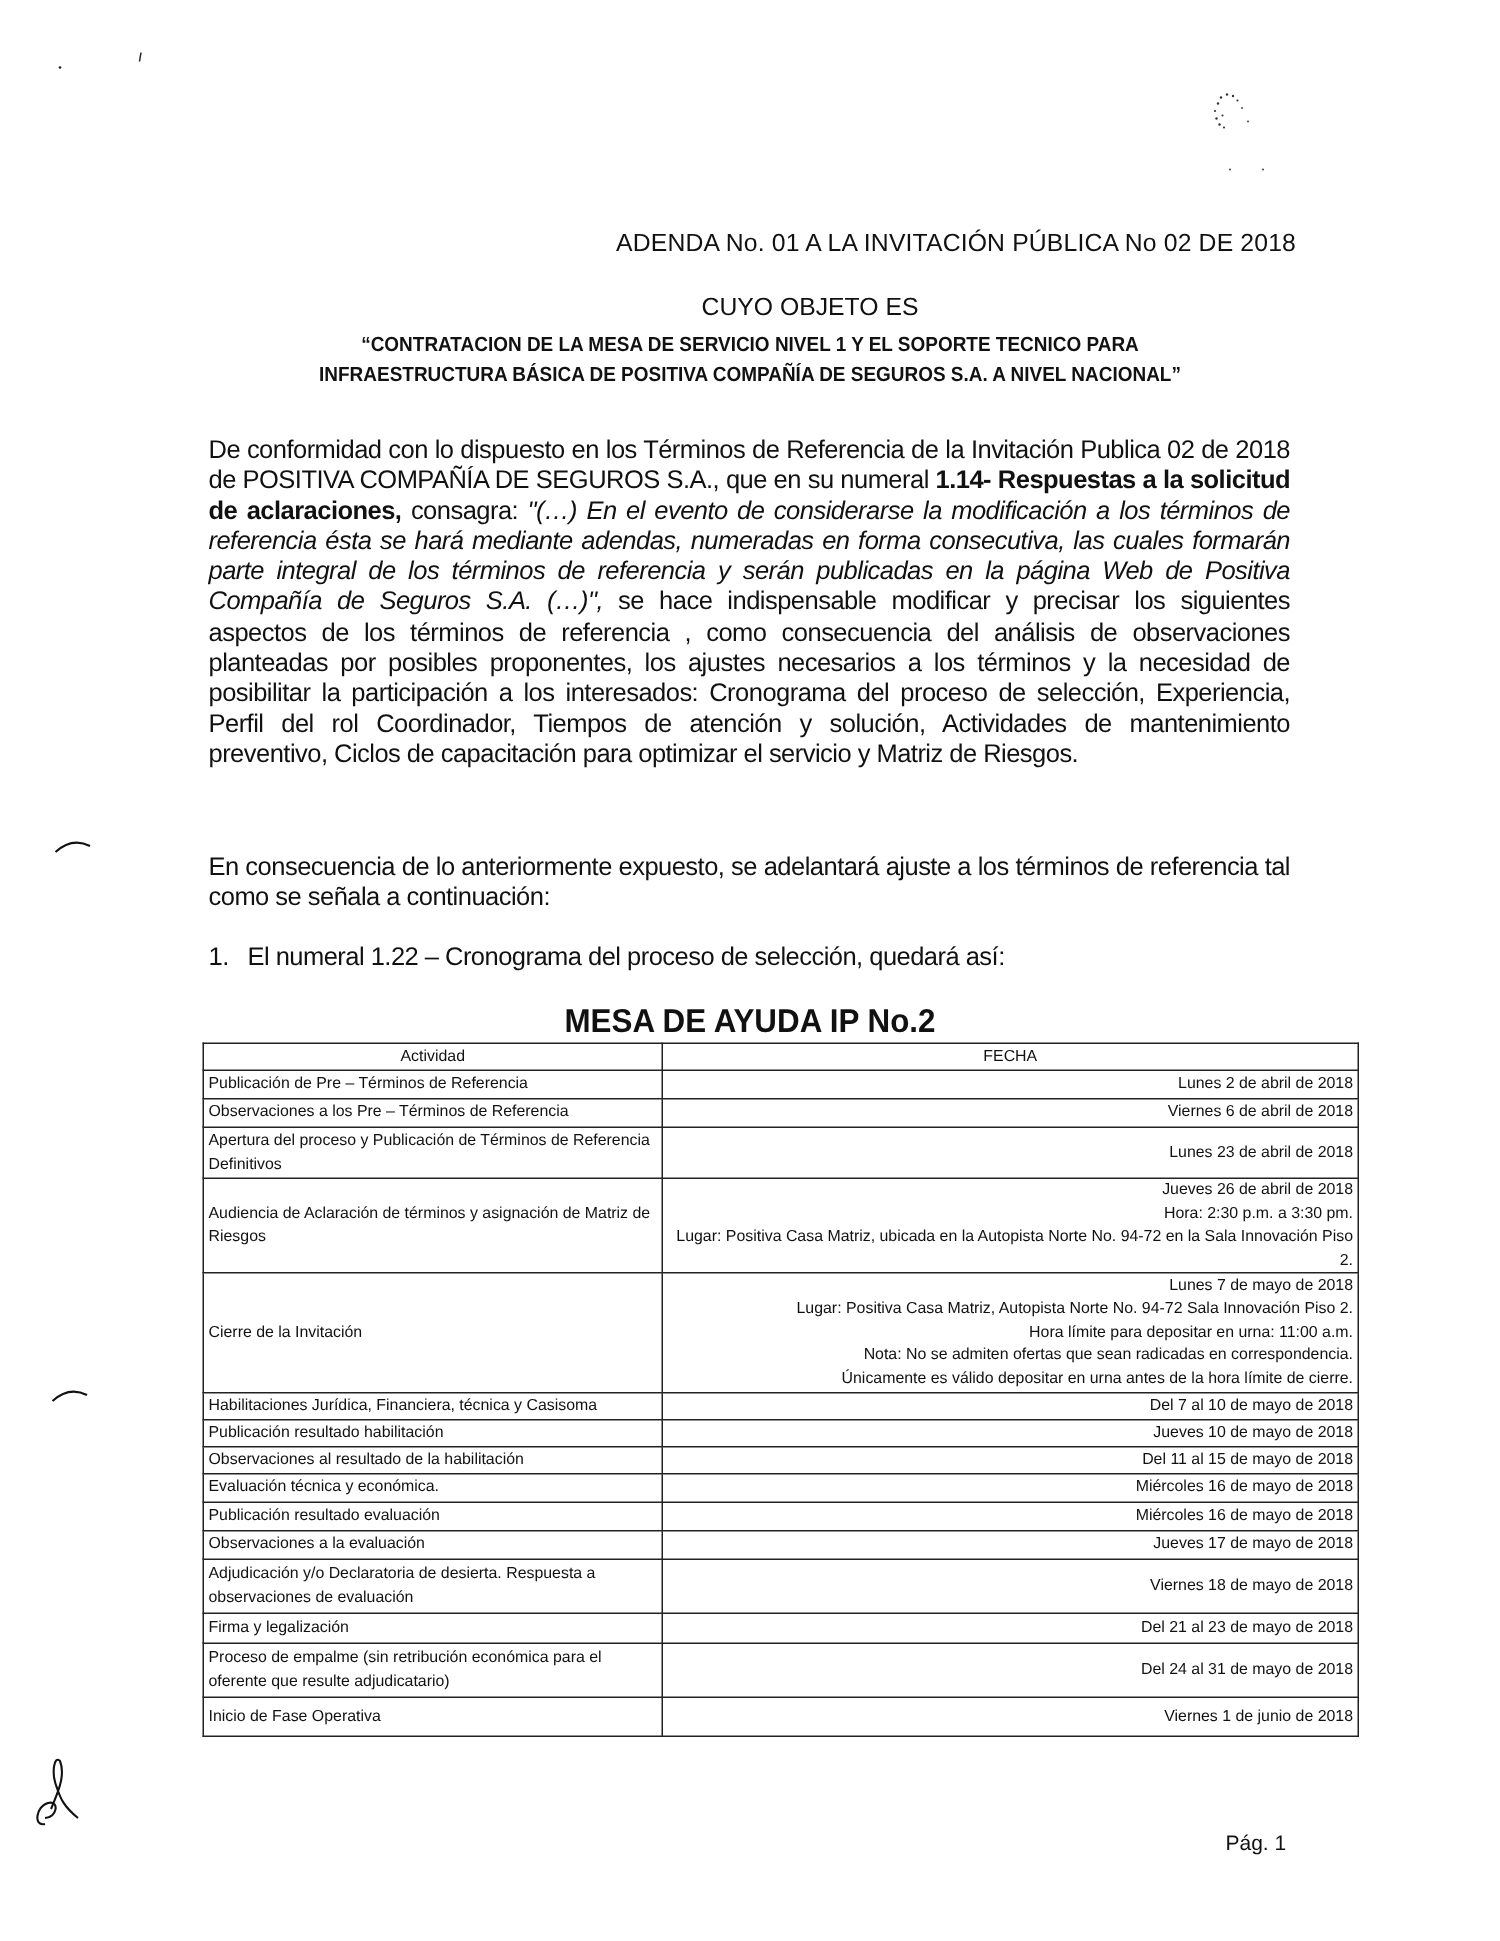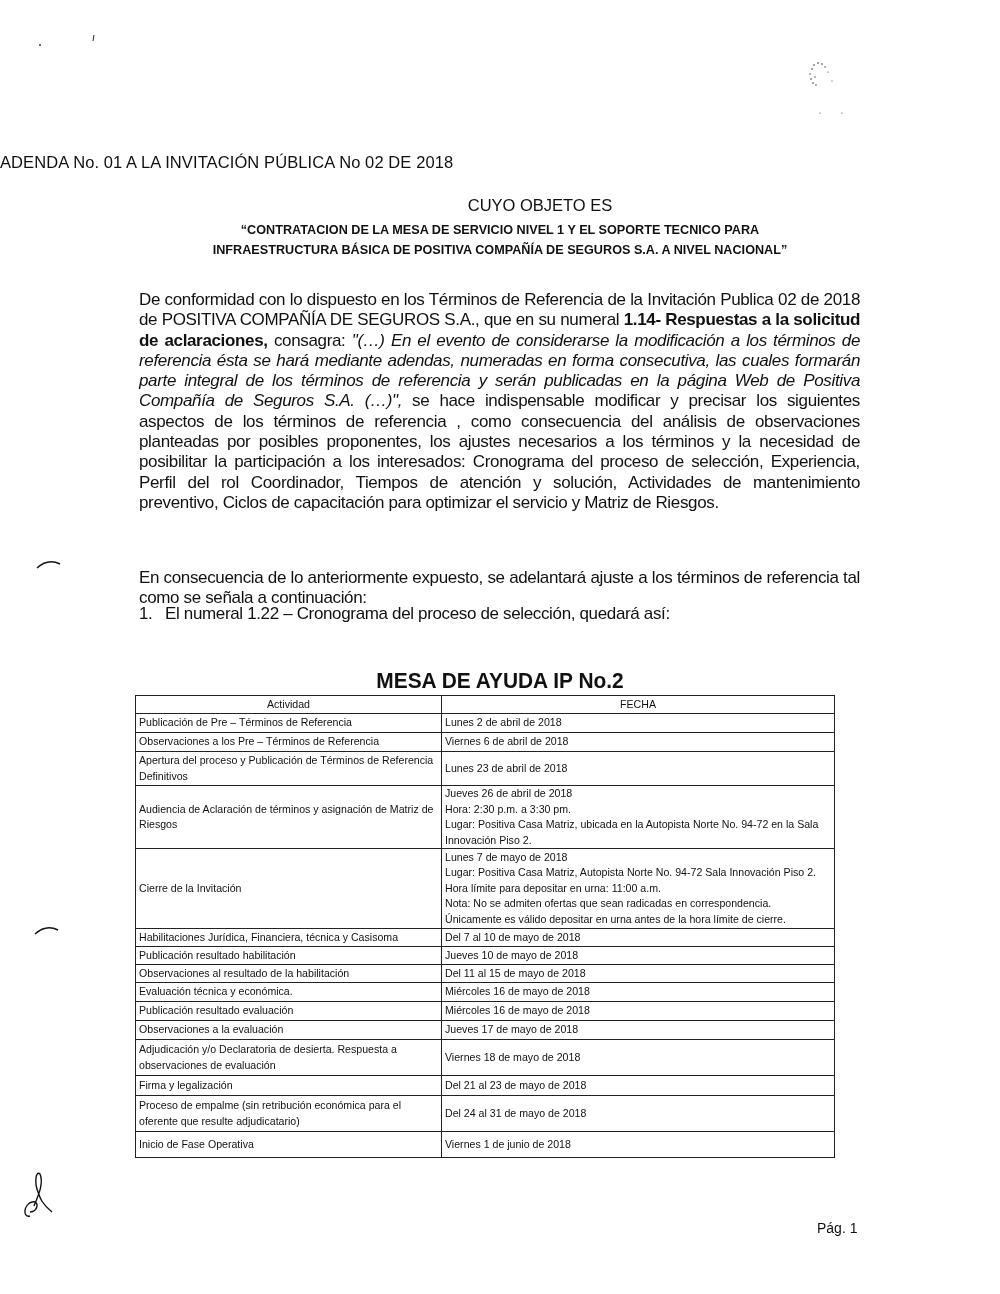--- a/index.html
+++ b/index.html
@@ -1,51 +1,51 @@
 <!DOCTYPE html>
 <html><head>
 <meta charset="utf-8">
 <style>
   html, body { margin: 0; padding: 0; background: #ffffff; }
   body { width: 1000px; height: 1294px; position: relative; overflow: hidden; color: #111; }
   .abs { position: absolute; }
   .title {
-    left: 0; width: 864px; top: 153px; text-align: left;
+    left: 0; width: 864px; top: 153px; text-align: right;
     font-family: "Liberation Sans", sans-serif; font-size: 16.5px; letter-spacing: 0.1px;
   }
   .subtitle {
     left: 0; width: 1000px; top: 196px; text-align: center;
     font-family: "Liberation Sans", sans-serif; font-size: 16.5px; margin-left: 40px;
   }
   .object {
     left: 130px; width: 740px; top: 220px; text-align: center;
     font-family: "Liberation Sans", sans-serif; font-size: 13.6px; font-weight: bold; line-height: 20px;
     transform: scaleX(0.93); transform-origin: center top;
   }
   .para {
     left: 139px; width: 721px;
     font-family: "Liberation Sans", sans-serif; font-size: 17px; line-height: 20.3px;
     text-align: justify; letter-spacing: -0.35px;
   }
   .p1 { top: 290px; }
   .p2 { top: 568px; }
-  .item1 { left: 139px; top: 604px; font-family: "Liberation Sans", sans-serif; font-size: 17px; letter-spacing: -0.35px; }
+  .item1 { left: 139px; top: 628px; font-family: "Liberation Sans", sans-serif; font-size: 17px; letter-spacing: -0.35px; }
   .item1 .num { display: inline-block; width: 26px; }
   .table-title {
     left: 0; width: 1000px; top: 668px; text-align: center;
     font-family: "Liberation Sans", sans-serif; font-size: 22px; font-weight: bold; transform: scaleX(0.95);
   }
   table.sched {
-    position: absolute; left: 135px; top: 695px; width: 700px;
+    position: absolute; left: 135px; top: 695px; width: 771px;
     border-collapse: collapse; font-family: "Liberation Sans", sans-serif; font-size: 10.6px; line-height: 15.5px;
   }
   table.sched td, table.sched th { border: 1.3px solid #222; padding: 0 3px; vertical-align: middle; }
   table.sched th { font-weight: normal; text-align: center; height: 17px; }
   table.sched td.act { width: 299px; text-align: left; }
-  table.sched td.fecha { text-align: left; }
+  table.sched td.fecha { text-align: right; }
   .b { font-weight: bold; }
   .it { font-style: italic; }
   .pag { left: 817px; top: 1220px; font-family: "Liberation Sans", sans-serif; font-size: 14px; }
   .mark { position: absolute; }
 </style>
 </head>
 <body>
 
 <svg class="mark" style="left:30px;top:30px" width="80" height="30">
   <circle cx="10" cy="15" r="0.9" fill="#222"></circle>

